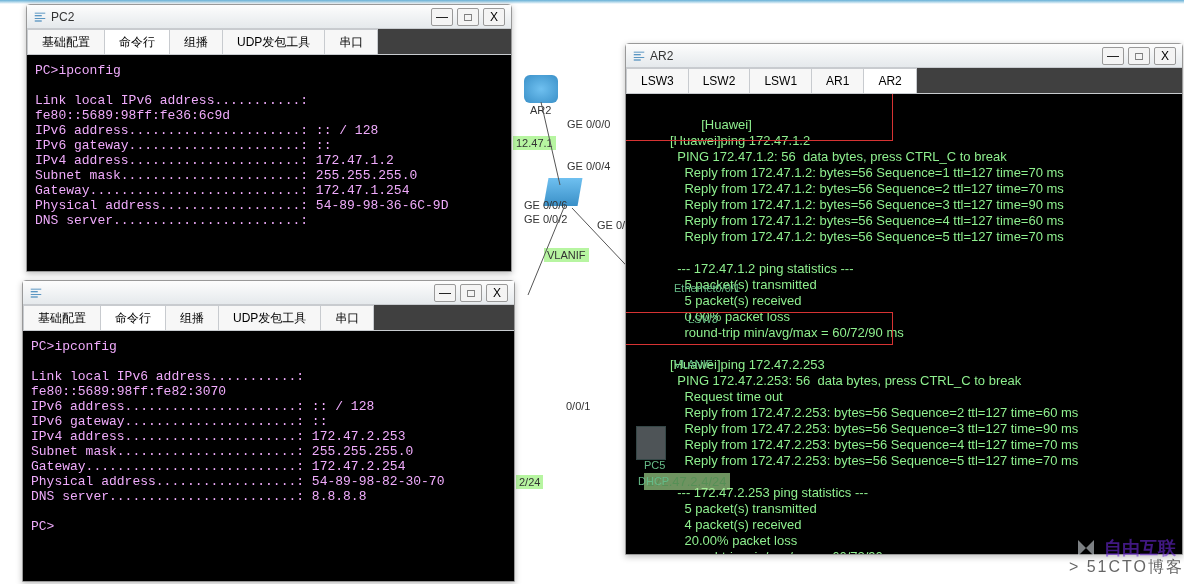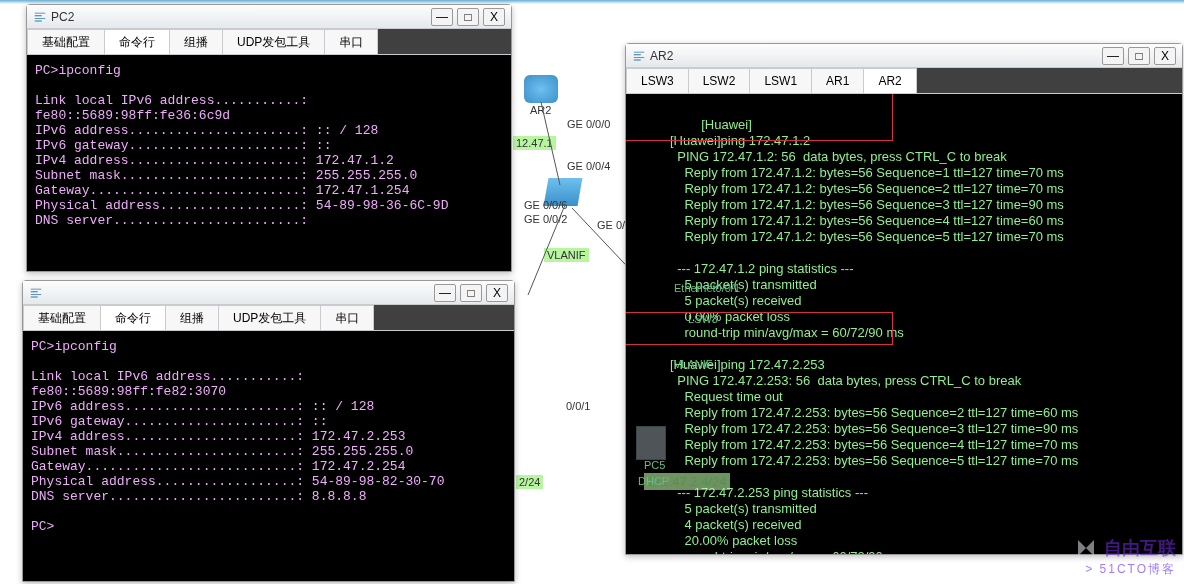--- a/index.html
+++ b/index.html
@@ -27,21 +27,21 @@
 
   .tabs { display:flex; background:#404040; border-bottom:1px solid #c8cbcf; height:26px; }
   .tab { padding:0 14px; font-size:12px; line-height:24px; border:1px solid #c8cbcf; border-bottom:none; margin-right:-1px; background:#f7f7f7; cursor:pointer; }
   .tab.active { background:#fff; }
 
   .term { background:#000; color:#f0abfc; font-family:"Consolas","Courier New",monospace; font-size:13px; line-height:15px; padding:8px 8px; white-space:pre; overflow:hidden; }
   .term.green { color:#8ff08f;padding-left:44px; }
   .hl-red { position:absolute; border:1.5px solid #d63333; pointer-events:none; }
 
   
-  .wm { position:absolute; right:8px; bottom:6px; color:#8b5cf6; font-size:12px; letter-spacing:2px; display:flex; align-items:center; gap:4px; opacity:.8; }
+  .wm { position:absolute; right:0; bottom:6px; color:#404040; font-size:16px; letter-spacing:2px; display:flex; align-items:center; gap:4px; opacity:.8; }
   .wm2 { position:absolute; right:8px; bottom:24px; color:#6d28d9; font-size:18px; font-weight:bold; display:flex; align-items:center; gap:6px; opacity:.6; }
 </style>
 </head>
 <body>
 
 <div class="topology">
   <div class="node router" style="left:524px; top:75px;"></div>
   <div class="topo-text" style="left:530px; top:104px;">AR2</div>
   <div class="topo-text" style="left:567px; top:118px;">GE 0/0/0</div>
   <div class="topo-text" style="left:513px; top:137px;"><span class="topo-badge">12.47.1</span></div>

